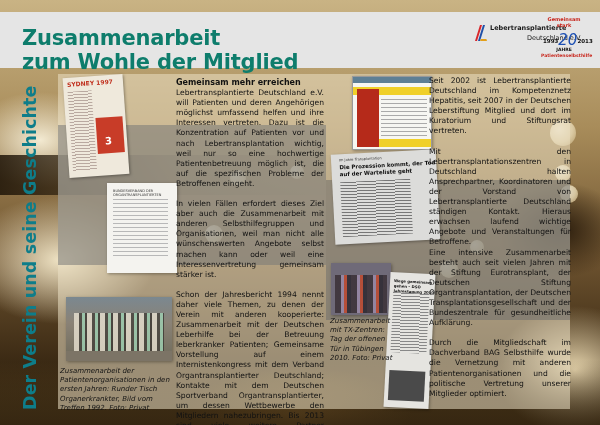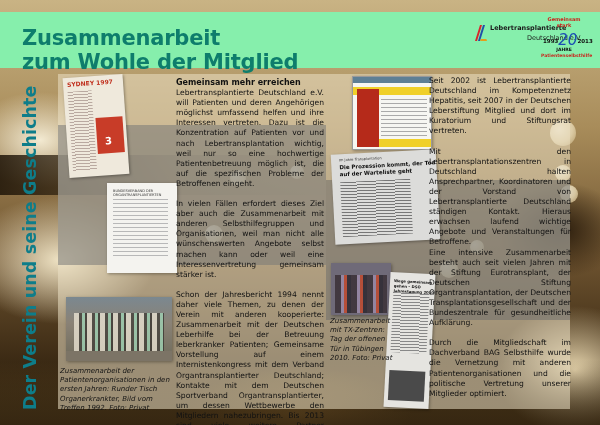--- a/index.html
+++ b/index.html
@@ -29,21 +29,21 @@
     background:linear-gradient(180deg, rgba(40,28,12,0) 0%, rgba(40,28,12,0.7) 100%);
   }
   
   .balloon { position:absolute; border-radius:50%;
     background:radial-gradient(circle at 35% 35%, #fbf5e3 0%, #e6d7b2 55%, #b59a66 100%);
     opacity:0.85; }
 
   
   .header-band {
     position:absolute; left:0; top:12px; width:600px; height:56px;
-    background:#86efac;
+    background:#e5e5e5;
   }
   .title {
     position:absolute; left:22px; top:14px;
     font-family:"DejaVu Sans", sans-serif; font-weight:bold;
     color:#0e7d6c; font-size:21px; line-height:24px; letter-spacing:-0.2px;
   }
   .logo-wrap { position:absolute; left:474px; top:22px; width:62px; height:24px; }
   .logo-mark { position:absolute; left:0; top:2px; width:14px; height:18px; }
   .logo-line1 { position:absolute; left:16px; top:2px; font-size:6.5px; font-weight:bold; color:#1a1a1a; white-space:nowrap; }
   .logo-line2 { position:absolute; left:9px; top:12px; font-size:6.5px; color:#1a1a1a; white-space:nowrap;padding-left:44px; }

